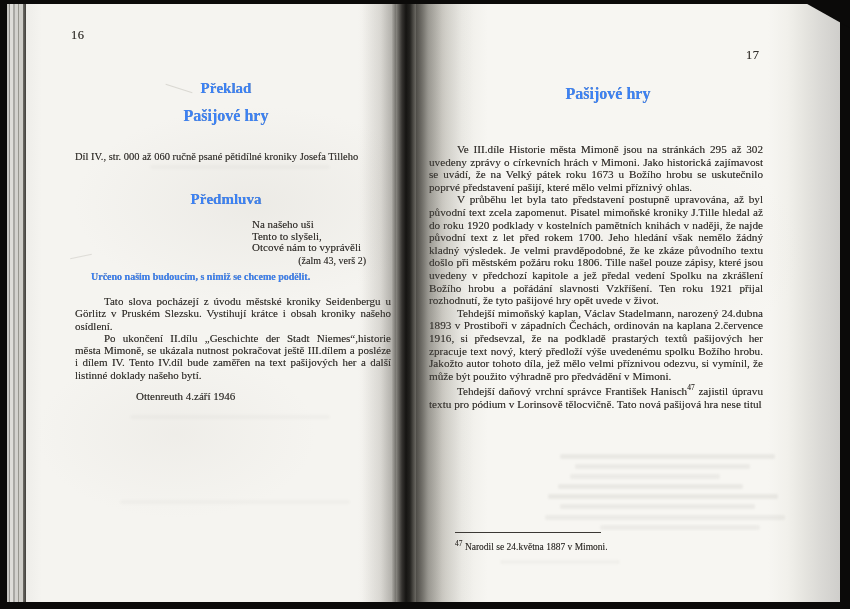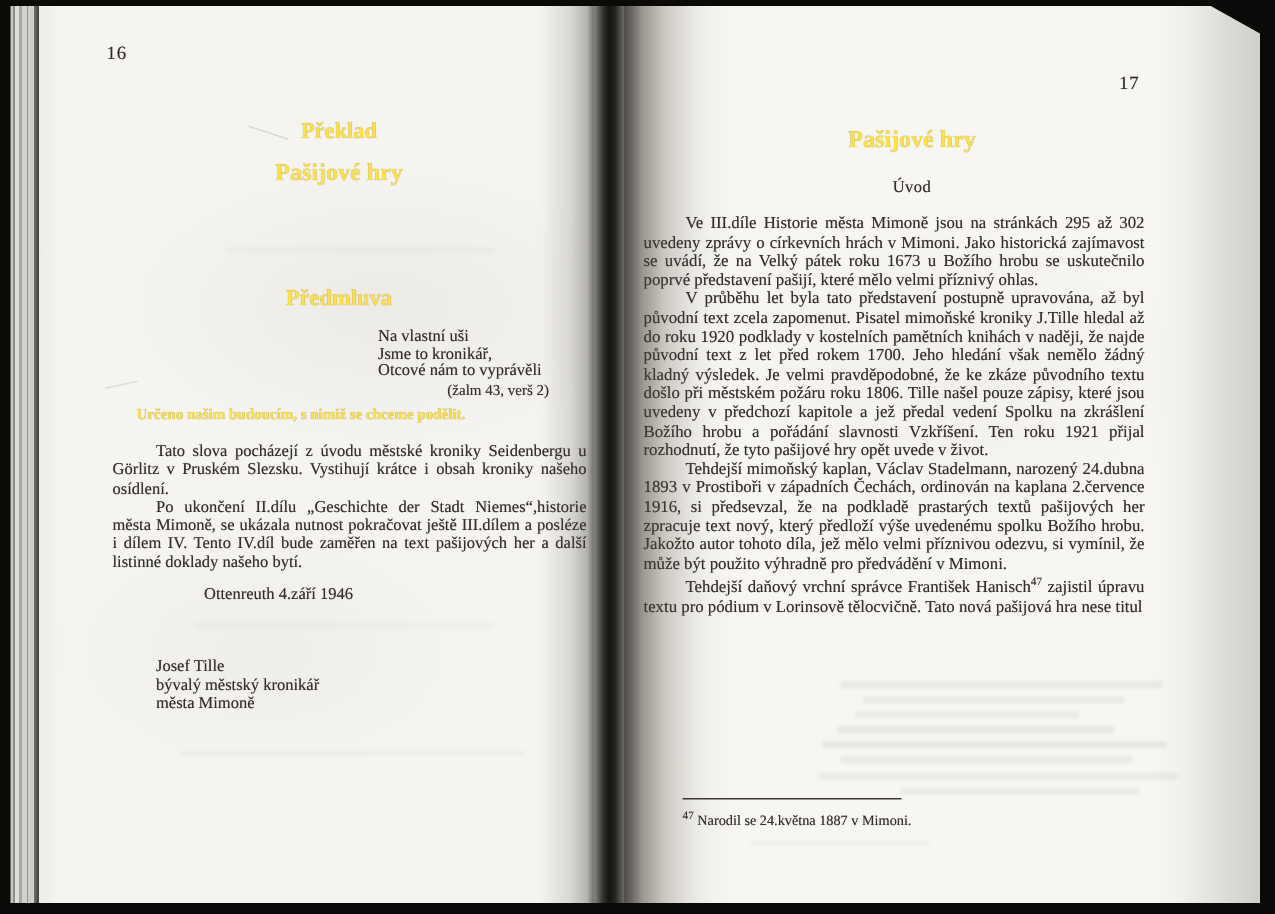--- a/index.html
+++ b/index.html
@@ -47,21 +47,21 @@
   }
   .top-band{position:absolute;left:0;top:0;width:850px;height:4px;background:#0b0a09;z-index:6;}
   .bottom-band{position:absolute;left:0;top:602px;width:850px;height:7px;background:#0b0a09;z-index:6;}
   .right-band{position:absolute;left:841px;top:0;width:9px;height:609px;background:#0b0a09;z-index:6;}
   .corner-tr{position:absolute;left:800px;top:0;width:50px;height:28px;background:#0b0a09;z-index:6;
     clip-path:polygon(0 0,100% 0,100% 100%,18% 18%);}
 
   
   .txt{position:absolute;z-index:2;color:#33302c;text-shadow:0 0 .5px rgba(51,48,44,.55);}
   .center{text-align:center;}
-  .bold{font-weight:bold;color:#fde047;}
+  .bold{font-weight:bold;color:#3b82f6;}
   .justify{text-align:justify;}
 
   .pg-num{font-size:12.5px;letter-spacing:.5px;}
   .pg16{left:71px;top:28px;}
   .pg17{left:746px;top:48px;}
 
   .l-col{left:75px;width:302px;}
   .l-h1{top:80px;font-size:15px;}
   .l-h2{top:107px;font-size:16px;}
   .l-h2sub{top:126px;font-size:12px;}
@@ -97,48 +97,43 @@
   <div class="left-edge-strip"></div>
   <div class="left-seam"></div>
   <div class="page-left"></div>
   <div class="gutter"></div>
   <div class="page-right"></div>
 
   <div class="txt pg-num pg16">16</div>
 
   <div class="txt l-col l-h1 center bold">Překlad</div>
   <div class="txt l-col l-h2 center bold">Pašijové hry</div>
+  <div class="txt l-source">Díl IV., str. 000 až 060 ručně psané pětidílné kroniky Josefa Tilleho</div>
   <div class="txt l-col l-h3 center bold">Předmluva</div>
 
   <div class="txt l-epigraph">
-    <div>Na vlastní uši</div>
-    <div>Jsme to kronikář,</div>
+    <div>Na našeho uši</div>
+    <div>Tento to slyšeli,</div>
     <div>Otcové nám to vyprávěli</div>
     <div class="l-epi-attr">(žalm 43, verš 2)</div>
   </div>
 
   <div class="txt l-dedication bold">Určeno našim budoucím, s nimiž se chceme podělit.</div>
 
   <div class="txt l-body justify">
     <p>Tato slova pocházejí z úvodu městské kroniky Seidenbergu u Görlitz v Pruském Slezsku.  Vystihují krátce i obsah kroniky našeho osídlení.</p>
     <p>Po ukončení II.dílu „Geschichte der Stadt Niemes“,historie města Mimoně, se ukázala nutnost pokračovat ještě III.dílem a posléze i dílem IV. Tento IV.díl bude zaměřen na text pašijových her a další listinné doklady našeho bytí.</p>
   </div>
 
   <div class="txt l-dateline">Ottenreuth 4.září 1946</div>
 
-  <div class="txt l-signature">
-    <div>Josef Tille</div>
-    <div>bývalý městský kronikář</div>
-    <div>města Mimoně</div>
-  </div>
 
   <div class="txt pg-num pg17">17</div>
 
   <div class="txt r-col r-h1 center bold">Pašijové hry</div>
-  <div class="txt r-col r-sub center">Úvod</div>
 
   <div class="txt r-body justify">
     <p>Ve III.díle Historie města Mimoně jsou na stránkách 295 až 302 uvedeny zprávy o církevních hrách v Mimoni. Jako historická zajímavost se uvádí, že na Velký pátek roku 1673 u Božího hrobu se uskutečnilo poprvé představení pašijí, které mělo velmi příznivý ohlas.</p>
     <p>V průběhu let byla tato představení postupně upravována, až byl původní text zcela zapomenut. Pisatel mimoňské kroniky J.Tille hledal až do roku 1920 podklady v kostelních pamětních knihách v naději, že najde původní text z let před rokem 1700. Jeho hledání však nemělo žádný kladný výsledek. Je velmi pravděpodobné, že ke zkáze původního textu došlo při městském požáru roku 1806. Tille našel pouze zápisy, které jsou uvedeny v předchozí kapitole a jež předal vedení Spolku na zkrášlení Božího hrobu a pořádání slavnosti Vzkříšení. Ten roku 1921 přijal rozhodnutí, že tyto pašijové hry opět uvede v život.</p>
     <p>Tehdejší mimoňský kaplan, Václav Stadelmann, narozený 24.dubna 1893 v Prostiboři v západních Čechách, ordinován na kaplana 2.července 1916, si předsevzal, že na podkladě prastarých textů pašijových her zpracuje text nový, který předloží výše uvedenému spolku Božího hrobu. Jakožto autor tohoto díla, jež mělo velmi příznivou odezvu, si vymínil, že může být použito výhradně pro předvádění v Mimoni.</p>
     <p><span>Tehdejší daňový vrchní správce František Hanisch</span><sup>47</sup><span> zajistil úpravu textu pro pódium v Lorinsově tělocvičně. Tato nová pašijová hra nese titul</span></p>
   </div>
 
 
   <div class="fn-rule"></div>

